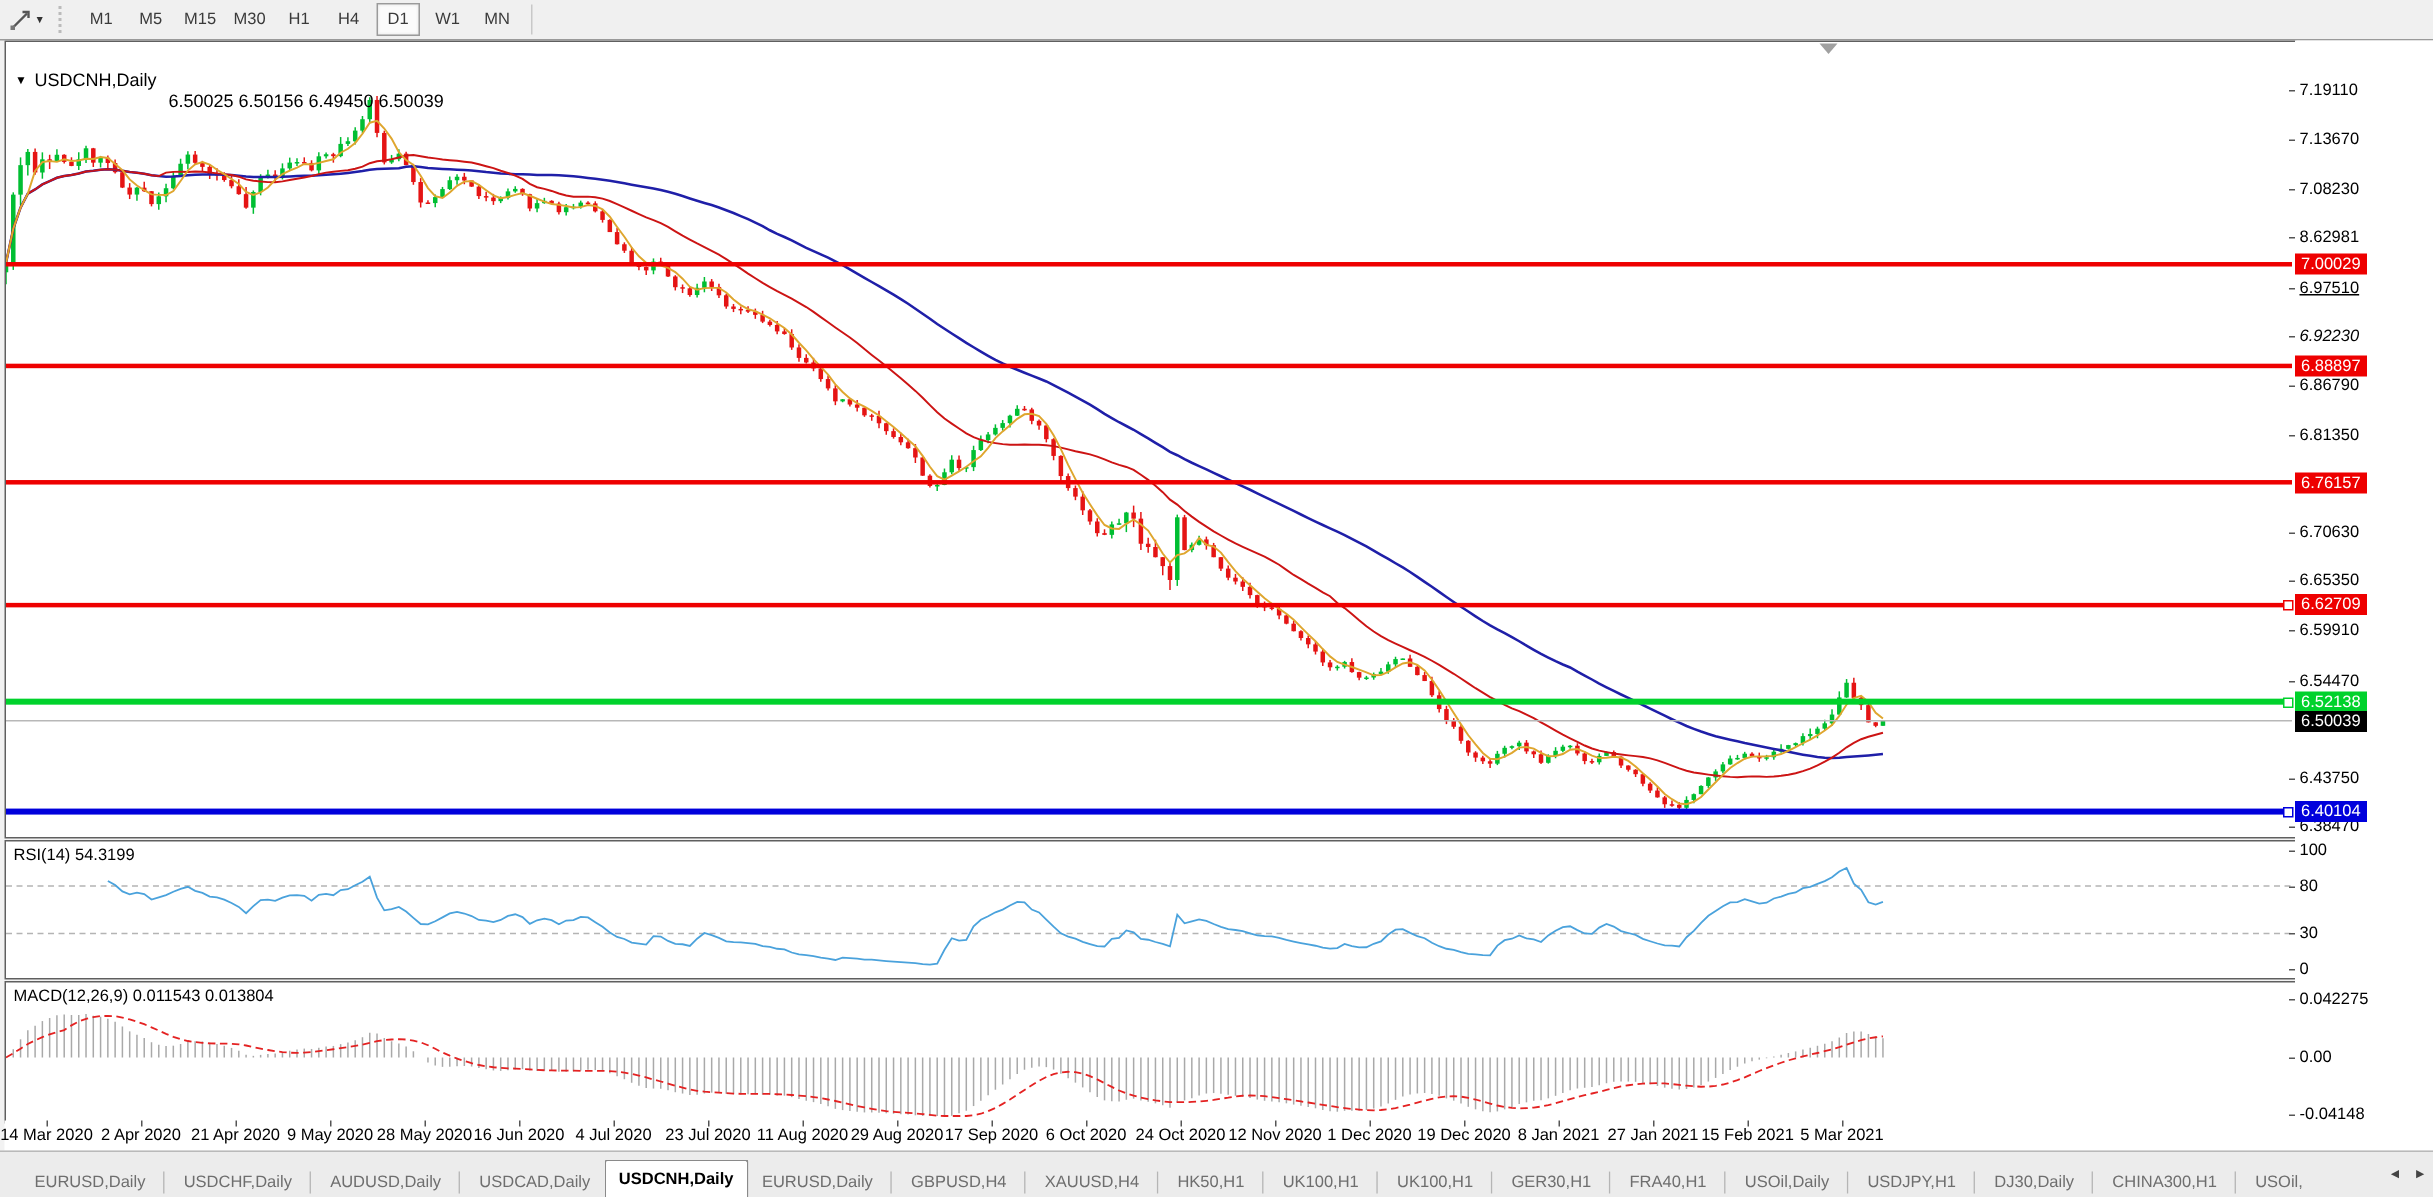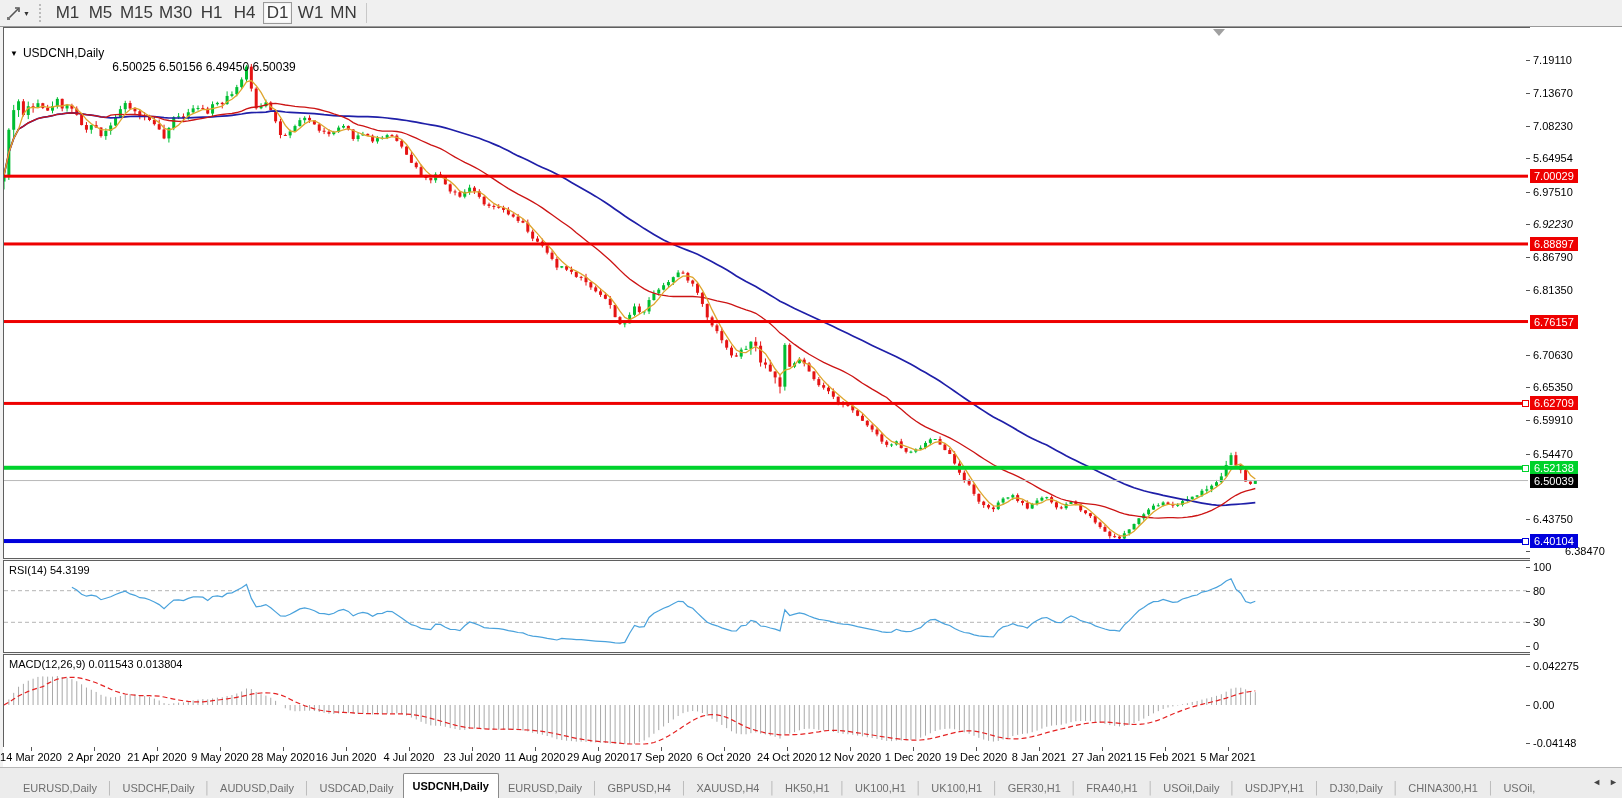--- a/index.html
+++ b/index.html
@@ -6,21 +6,21 @@
   body{font-family:"Liberation Sans", sans-serif; -webkit-font-smoothing:antialiased;}
   .app{position:relative;width:1622px;height:798px;background:#f2f2f2;overflow:hidden;}
   
   .toolbar{position:absolute;left:0;top:0;width:1622px;height:26px;background:#f0f0f0;
     border-bottom:1px solid #9a9a9a;display:flex;align-items:center;}
   .tool-icon{width:20px;height:18px;margin-left:3px;display:flex;align-items:center;justify-content:center;cursor:pointer;}
   .tool-caret{font-size:7px;color:#333;margin:0 4px 0 0;cursor:pointer;}
   .drag-handle{width:5px;height:18px;margin:0 8px 0 4px;
     background:repeating-linear-gradient(180deg,#bbb 0 2px,transparent 2px 4px);
     background-size:2px 100%;background-repeat:repeat-y;background-position:1px 0;cursor:grab;}
-  .tf-btn{min-width:27px;height:20px;line-height:20px;text-align:center;font-size:17px;color:#3a3a3a;
+  .tf-btn{min-width:27px;height:20px;line-height:20px;text-align:center;font-size:11px;color:#3a3a3a;
     margin:0 2px;border:1px solid transparent;cursor:pointer;}
   .tf-btn.active{background:#fbfbfb;border:1px solid #9a9a9a;box-shadow:inset 0 0 2px #ddd;}
   .tb-sep{width:1px;height:20px;background:#c8c8c8;margin:0 6px;}
   
   .pane{position:absolute;left:3px;background:#fff;border:1px solid #5f5f5f;}
   .chart-pane{top:27px;width:1526px;height:530px;}
   .rsi-pane{top:560px;width:1526px;height:91px;}
   .macd-pane{top:654px;width:1526px;height:93px;}
   .pane svg{position:absolute;left:0;top:0;}
   .pane-label{position:absolute;left:5px;top:3px;font-size:11px;color:#000;z-index:5;white-space:pre;}
@@ -894,41 +894,41 @@
   </div>
 
   <div class="axis-col" id="axis-col">
       <div class="ax-tick" style="top: 33px;"></div>
       <div class="ax-label" style="top: 27px;">7.19110</div>
       <div class="ax-tick" style="top: 66.123px;"></div>
       <div class="ax-label" style="top: 60.123px;">7.13670</div>
       <div class="ax-tick" style="top: 99.246px;"></div>
       <div class="ax-label" style="top: 93.246px;">7.08230</div>
       <div class="ax-tick" style="top: 131.395px;"></div>
-      <div class="ax-label" style="top: 125.395px;">5.64954</div>
+      <div class="ax-label" style="top: 125.395px;">8.62981</div>
       <div class="ax-tick" style="top: 164.518px;"></div>
-      <div class="ax-label" style="top: 158.518px;">6.97510</div>
+      <div class="ax-label" style="top: 158.518px; text-decoration: underline;">6.97510</div>
       <div class="ax-tick" style="top: 196.667px;"></div>
       <div class="ax-label" style="top: 190.667px; font-style: italic;">6.92230</div>
       <div class="ax-tick" style="top: 229.79px;"></div>
       <div class="ax-label" style="top: 223.79px;">6.86790</div>
       <div class="ax-tick" style="top: 262.913px;"></div>
       <div class="ax-label" style="top: 256.913px;">6.81350</div>
       <div class="ax-tick" style="top: 328.185px;"></div>
       <div class="ax-label" style="top: 322.185px;">6.70630</div>
       <div class="ax-tick" style="top: 360.333px;"></div>
       <div class="ax-label" style="top: 354.333px;">6.65350</div>
       <div class="ax-tick" style="top: 393.456px;"></div>
       <div class="ax-label" style="top: 387.456px;">6.59910</div>
       <div class="ax-tick" style="top: 426.579px;"></div>
       <div class="ax-label" style="top: 420.579px;">6.54470</div>
       <div class="ax-tick" style="top: 491.851px;"></div>
       <div class="ax-label" style="top: 485.851px;">6.43750</div>
       <div class="ax-tick" style="top: 524px;"></div>
-      <div class="ax-label" style="top: 518px; margin-left: 32px;">6.38470</div>
+      <div class="ax-label" style="top: 518px;">6.38470</div>
       <div class="px-label" style="top: 142.18px; background: rgb(238, 0, 0);">7.00029</div>
       <div class="px-label" style="top: 209.961px; background: rgb(238, 0, 0);">6.88897</div>
       <div class="px-label" style="top: 287.532px; background: rgb(238, 0, 0);">6.76157</div>
       <div class="px-label" style="top: 369.414px; background: rgb(238, 0, 0);">6.62709</div>
       <div class="line-handle" style="top: 373.414px; left: -8px; border: 1px solid rgb(238, 0, 0);"></div>
       <div class="px-label" style="top: 433.778px; background: rgb(0, 210, 44);">6.52138</div>
       <div class="line-handle" style="top: 437.778px; left: -8px; border: 1px solid rgb(0, 210, 44);"></div>
       <div class="px-label" style="top: 507.051px; background: rgb(0, 0, 220);">6.40104</div>
       <div class="line-handle" style="top: 511.051px; left: -8px; border: 1px solid rgb(0, 0, 220);"></div>
       <div class="px-label" style="top: 446.559px; background: rgb(0, 0, 0);">6.50039</div>

